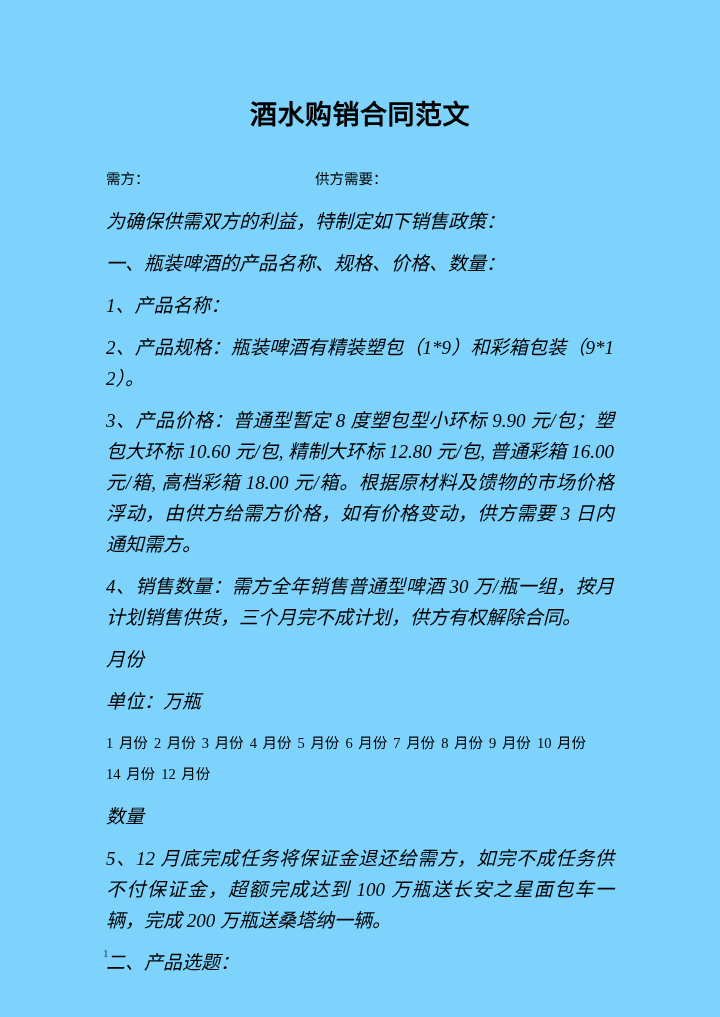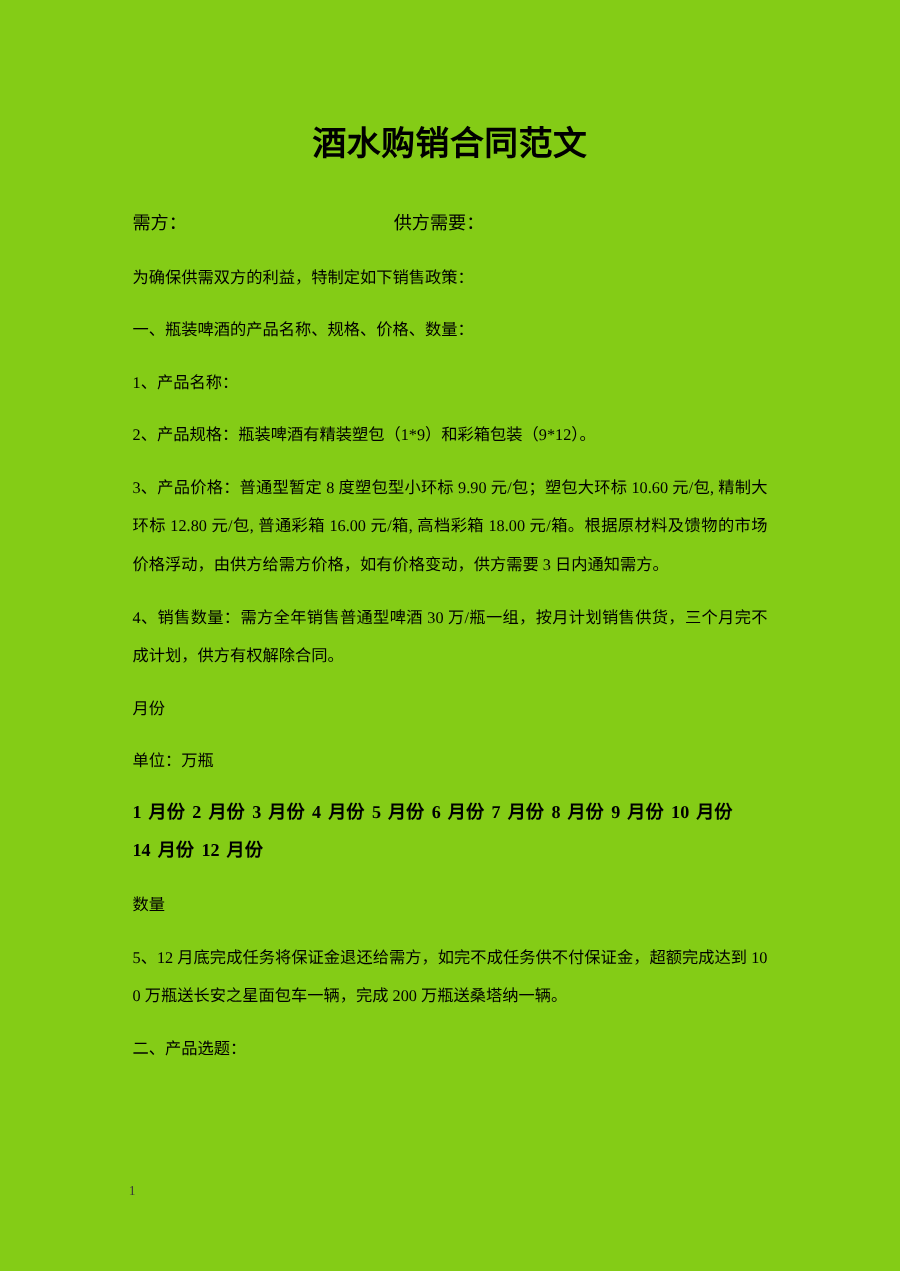--- a/index.html
+++ b/index.html
@@ -10,21 +10,21 @@
   body {
     font-family: "Liberation Serif", "DejaVu Serif", serif;
     color: #000000;
     -webkit-font-smoothing: antialiased;
   }
   .page {
     position: relative;
     width: 720px;
     height: 1017px;
     margin: 0 auto;
-    background: #84cc16;
+    background: #7dd3fc;
     overflow: hidden;
     box-sizing: border-box;
   }
   .doc-body {
     position: absolute;
     left: 106px;
     top: 0;
     width: 508px;
   }
   .doc-title {
@@ -43,25 +43,26 @@
     white-space: nowrap;
   }
   .content {
     position: absolute;
     left: 0;
     top: 164px;
     width: 508px;
   }
   p.para {
     margin: 0 0 11px 0;
-    font-size: 13px;
+    font-size: 19px;
     line-height: 31px;
     text-align: justify;
     text-justify: inter-ideograph;
     word-break: break-all;
+    font-style: italic;
   }
   p.para:last-child { margin-bottom: 0; }
 
   .two-col {
     margin: 0 0 11px 0;
     font-size: 14.5px;
     line-height: 31px;
     display: block;
     position: relative;
     height: 31px;
@@ -80,21 +81,20 @@
     margin: 0 0 11px 0;
     font-size: 14.5px;
     line-height: 31px;
     width: 495px;
     word-spacing: 2px;
   }
   .months .m {
     display: inline-block;
     margin-right: 6px;
     white-space: nowrap;
-    font-weight: bold;
   }
   .page-number {
     position: absolute;
     left: 103px;
     top: 946px;
     font-size: 11px;
     line-height: 14px;
     color: #3a3a3a;
     font-family: "Liberation Serif", "DejaVu Serif", serif;
   }

